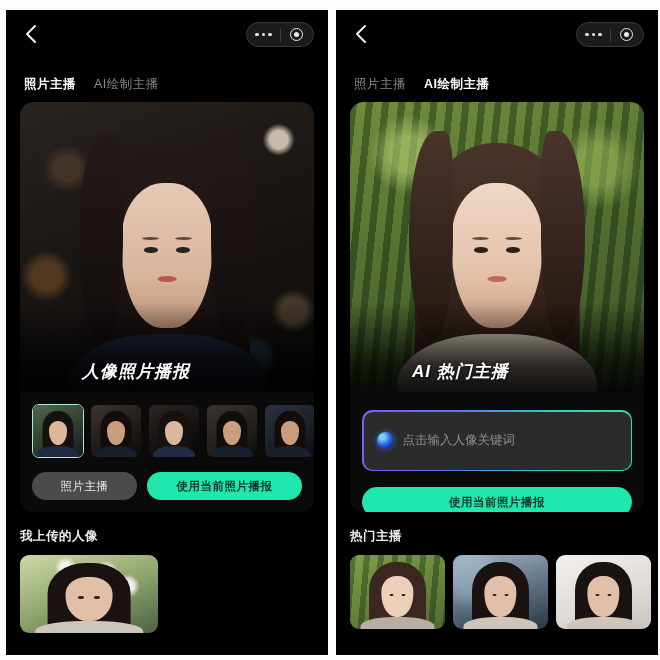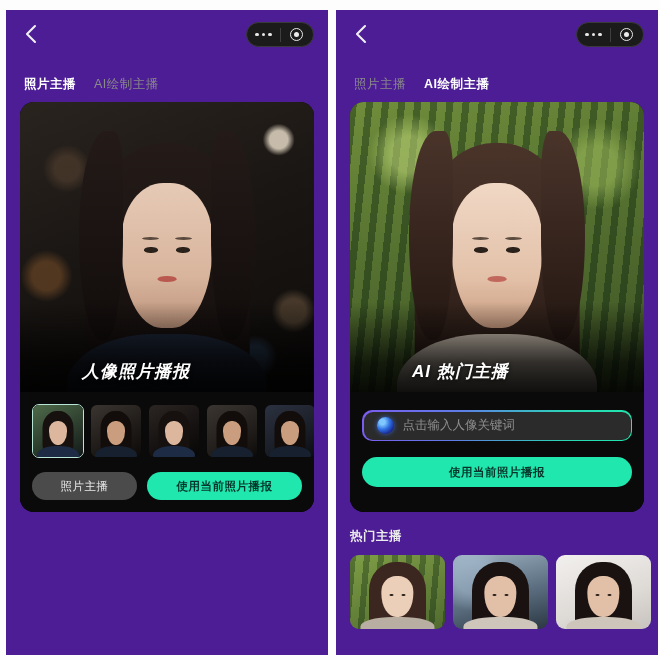--- a/index.html
+++ b/index.html
@@ -9,21 +9,21 @@
     font-family:"Liberation Sans","DejaVu Sans",sans-serif;
     overflow:hidden;
   }
   .stage { position:relative; width:660px; height:660px; background:#fdfdfd; display:flex; }
 
   .panel {
     position:relative;
     width:322px;
     height:645px;
     margin-top:10px;
-    background:#4c1d95;
+    background:#000000;
     overflow:hidden;
     flex:0 0 auto;
   }
   .panel.left  { margin-left:6px; }
   .panel.right { margin-left:8px; }
 
   
   .navbar {
     position:relative; height:48px;
     display:flex; align-items:center;
@@ -200,21 +200,21 @@
     height:28px; border-radius:14px;
     display:flex; align-items:center; justify-content:center;
     font-size:11.5px; cursor:pointer; letter-spacing:.5px;
   }
   .btn.secondary { width:105px; background:#4b4b4b; color:#e9e9e9; }
   .btn.primary { flex:1; background:#1fe7ad; color:#07342a; font-weight:bold; }
 
   
   .prompt-wrap { padding:18px 12px 0 12px; }
   .prompt-input {
-    height:31px; border-radius:10px;
+    height:61px; border-radius:10px;
     padding:1.5px;
     background:linear-gradient(100deg,#7b5cf0 0%,#5f7ce8 35%,#2ad7b6 75%,#1fe7ad 100%);
     cursor:text;
     text-align:right;
   }
   .prompt-inner {
     height:100%; width:100%; border-radius:9px;
     background:#2b2b2b;
     display:flex; align-items:center; gap:9px;
     padding:0 13px;
@@ -356,20 +356,35 @@
           </div>
         </div>
 
         <div class="btn-row">
           <div class="btn secondary">照片主播</div>
           <div class="btn primary">使用当前照片播报</div>
         </div>
       </div>
     </div>
 
+    <div class="section">
+      <div class="section-title">我上传的人像</div>
+      <div class="gallery">
+        <div class="gal-card">
+          <div class="scene flower"></div>
+          <div class="gc-fig dk">
+              <div class="g-hair"></div>
+              <div class="g-body"></div>
+              <div class="g-face"></div>
+              <div class="g-eye l"></div>
+              <div class="g-eye r"></div>
+            </div>
+        </div>
+      </div>
+    </div>
   </div>
 
   <div class="panel right">
 
     <div class="navbar">
       <div class="back-icon">
         <svg width="16" height="22" viewBox="0 0 16 22" fill="none">
           <path d="M12 3 L4 11 L12 19" stroke="#f0f0f0" stroke-width="2.1" stroke-linecap="round" stroke-linejoin="round"></path>
         </svg>
       </div>

